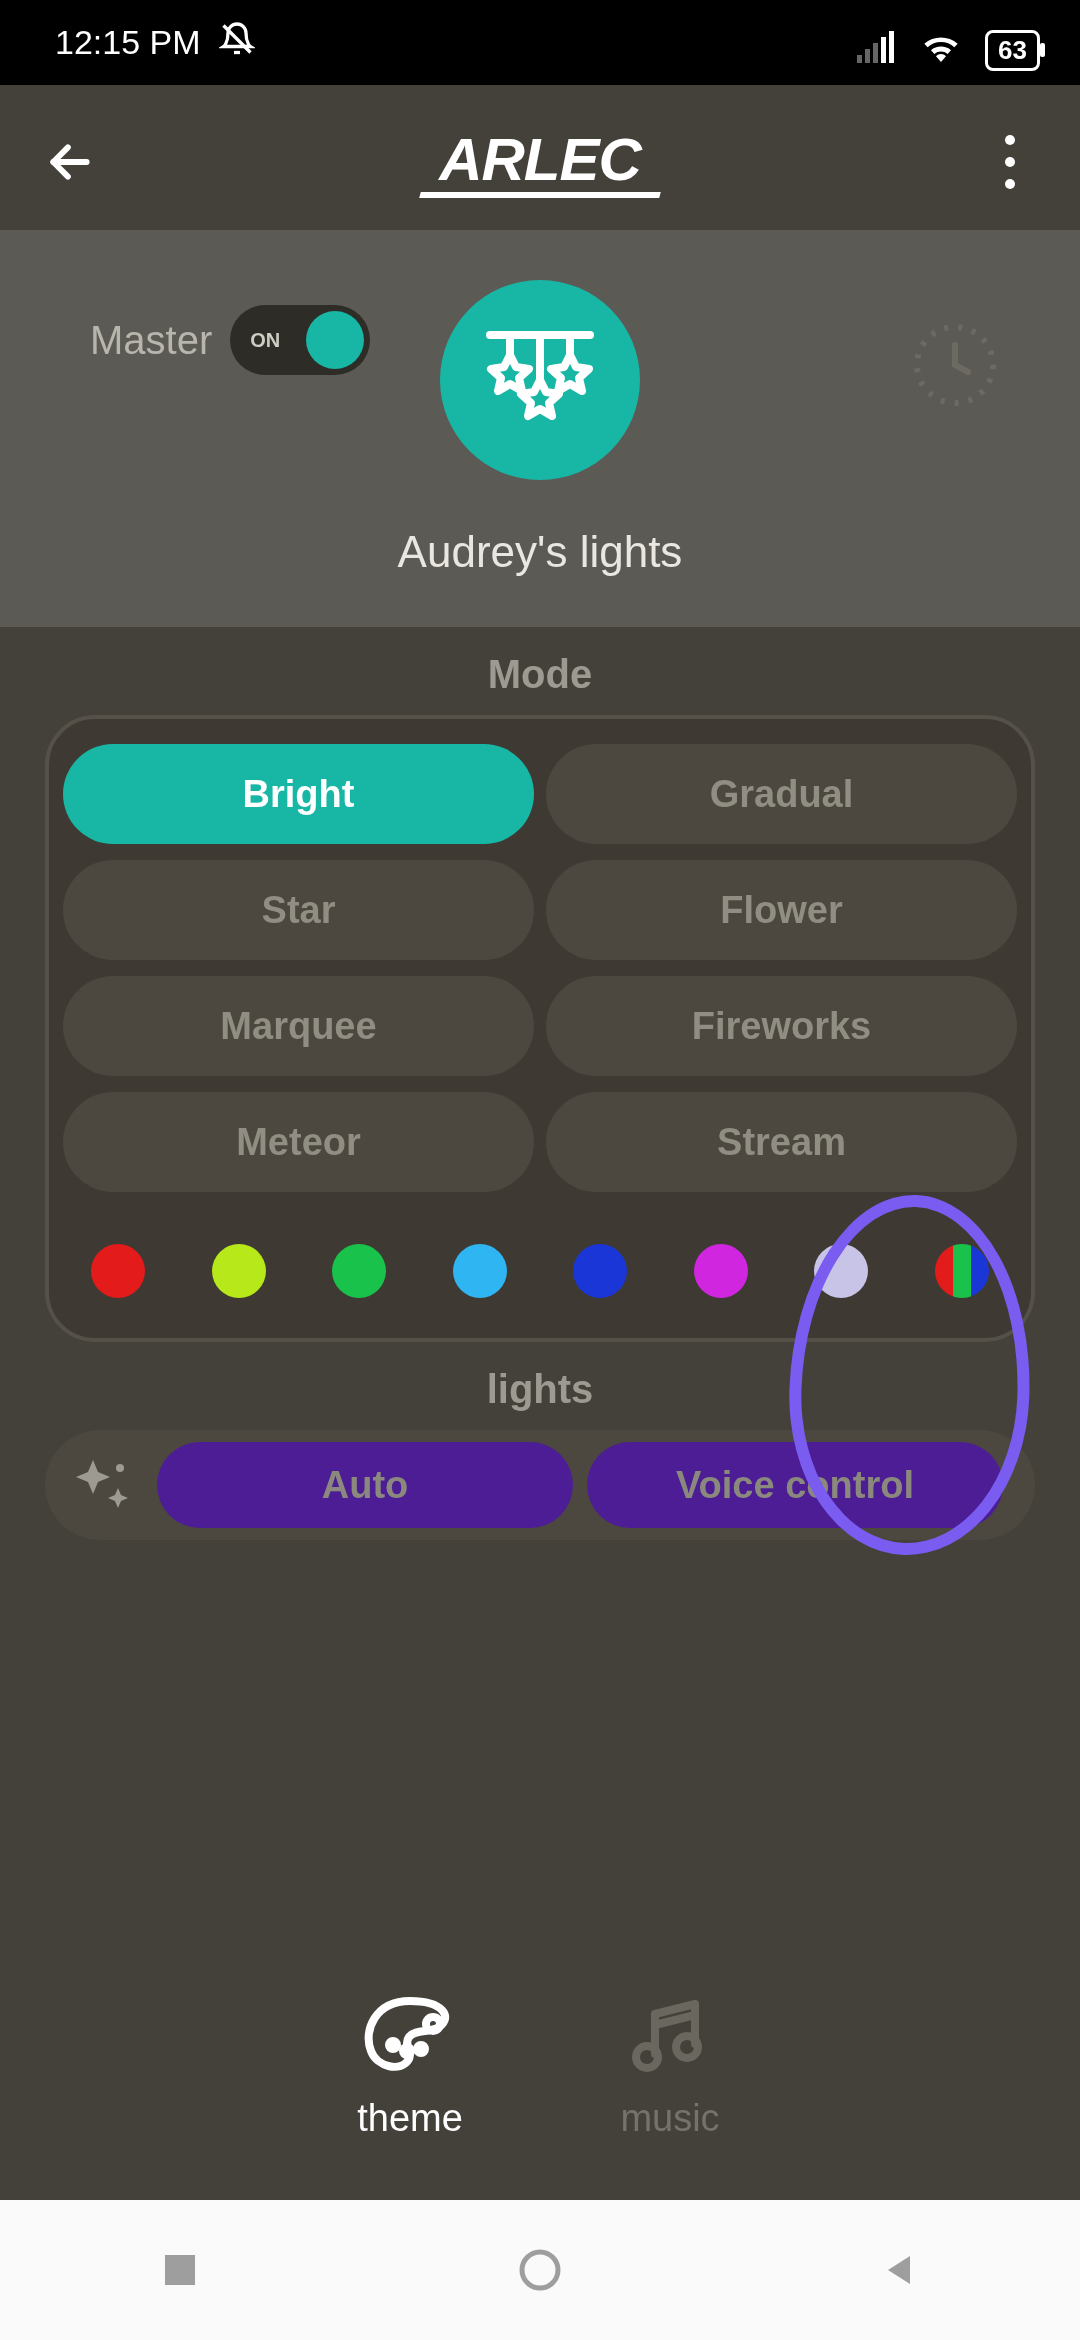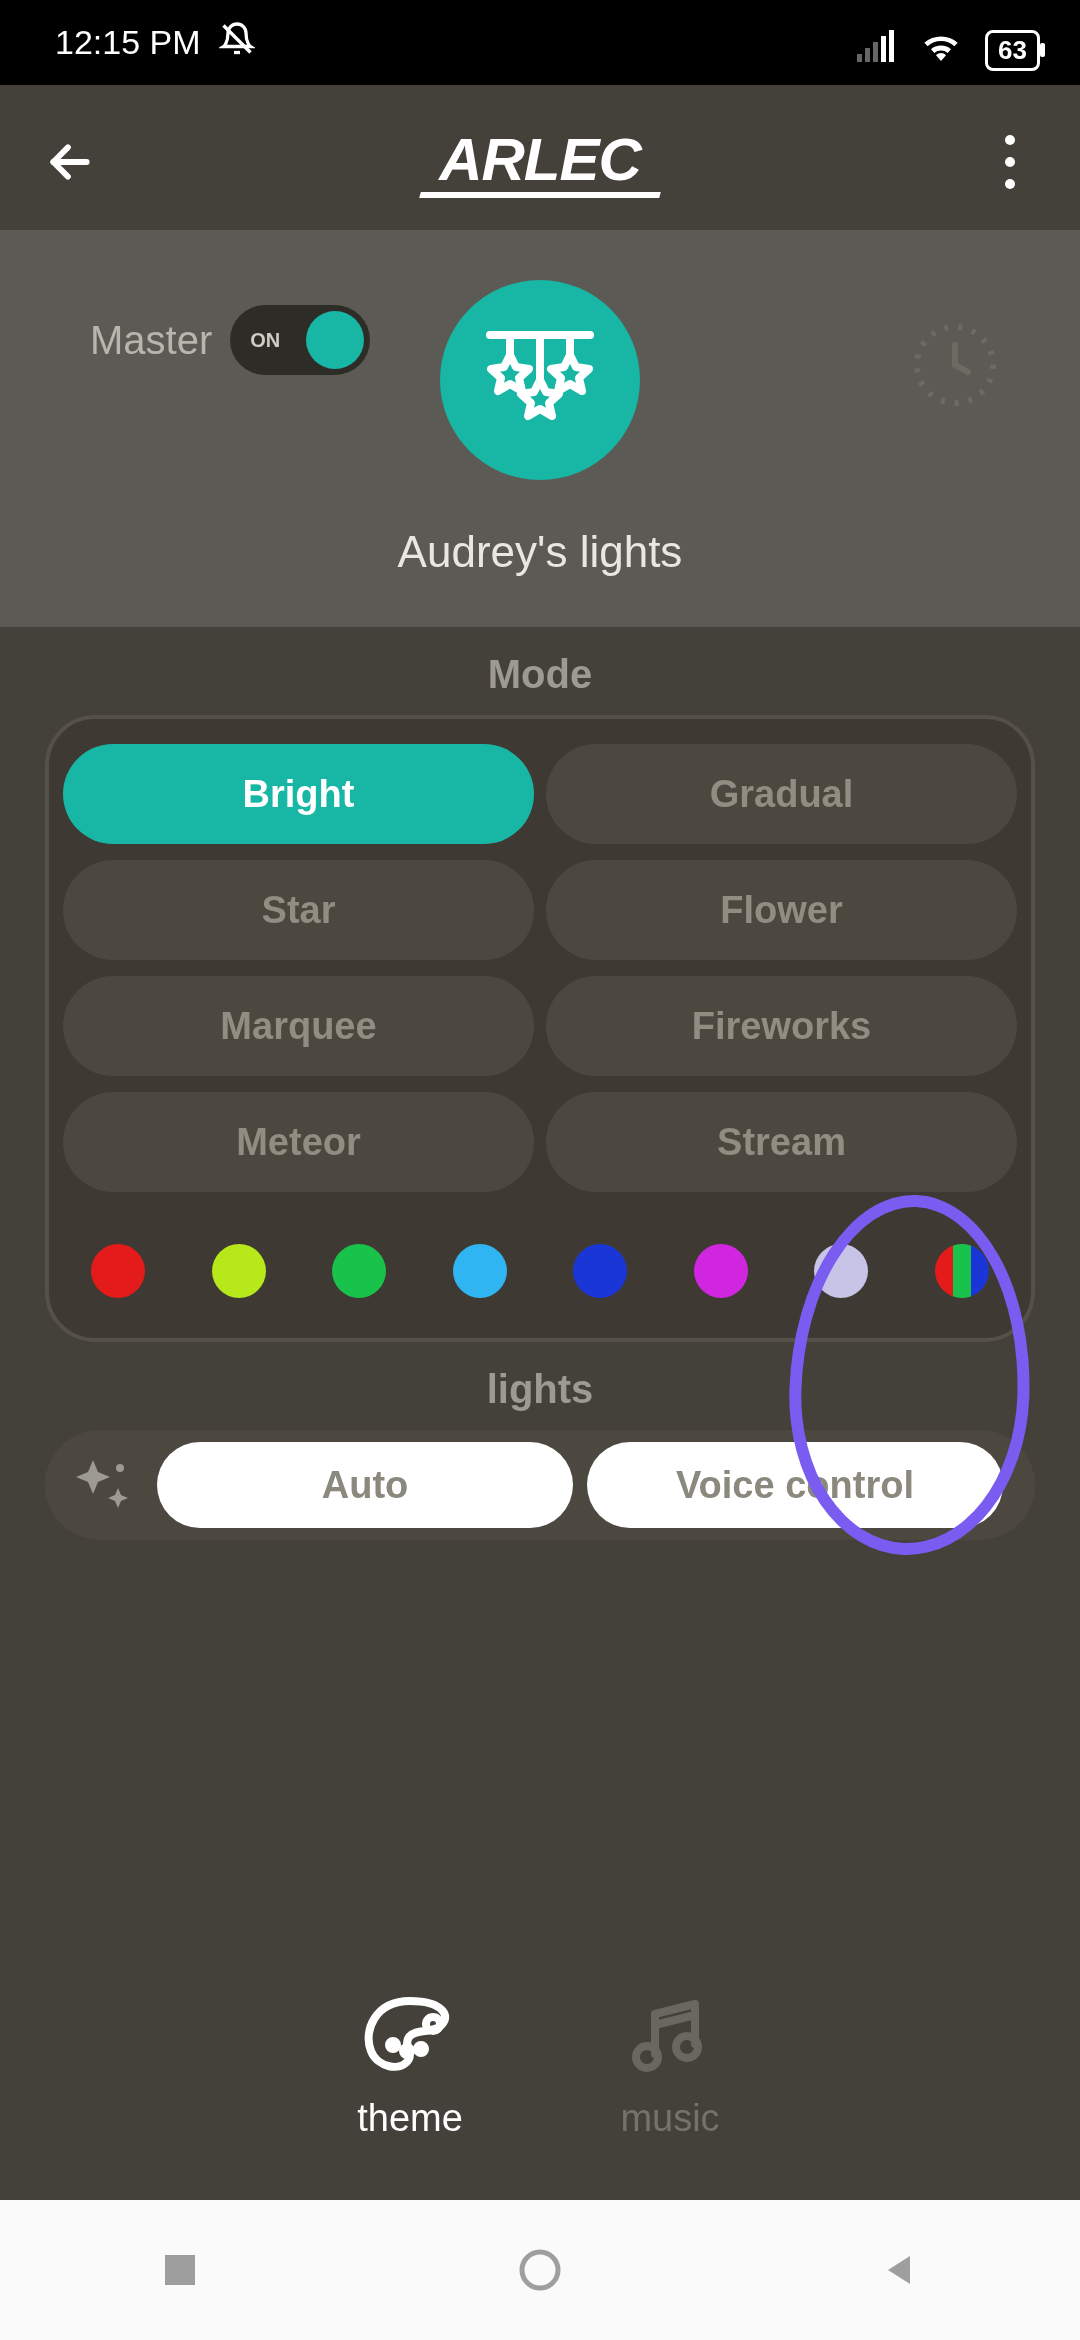--- a/index.html
+++ b/index.html
@@ -2,21 +2,21 @@
 <html><head>
 <meta charset="utf-8">
 <style>
   * { box-sizing: border-box; margin: 0; padding: 0; }
   html, body { width: 1080px; height: 2340px; background: #000; font-family: -apple-system, Helvetica, Arial, sans-serif; overflow: hidden; }
   .screen { width: 1080px; height: 2340px; display: flex; flex-direction: column; background: #44403a; position: relative; }
 
   
   .status-bar { height: 85px; background: #000; color: #fff; display: flex; align-items: center; justify-content: space-between; padding: 0 40px 0 55px; font-size: 34px; font-weight: 500; }
   .status-left { display: flex; align-items: center; gap: 18px; }
-  .status-right { display: flex; align-items: flex-start; gap: 24px; margin-top: 15px; }
+  .status-right { display: flex; align-items: flex-end; gap: 24px; margin-top: 15px; }
   .batt-box { border: 3px solid #fff; border-radius: 8px; padding: 2px 10px; font-size: 26px; font-weight: 600; position: relative; }
   .batt-box::after { content:""; position:absolute; right:-8px; top:30%; width:5px; height:40%; background:#fff; border-radius:2px; }
 
   
   .app-header { height: 145px; background: #44403a; display: flex; align-items: center; justify-content: space-between; padding: 8px 40px 0 40px; }
   .back-arrow { width: 60px; height: 60px; display:flex; align-items:center; justify-content:center; }
   .logo { color:#fff; font-size:60px; font-weight:900; font-style: italic; letter-spacing:-1px; text-align:center; flex:1; position:relative; }
   .logo-underline { display:block; width:240px; height:6px; background:#fff; margin:-2px auto 0; transform: skewX(-15deg); }
   .menu-dots { width:60px; display:flex; flex-direction:column; align-items:center; gap:12px; }
   .menu-dots span { width:10px; height:10px; background:#fff; border-radius:50%; }
@@ -40,21 +40,21 @@
   .mode-grid { display:grid; grid-template-columns:1fr 1fr; gap:16px 12px; }
   .mode-btn { height:100px; background:#4c483f; border-radius:50px; display:flex; align-items:center; justify-content:center; color:#908d83; font-size:38px; font-weight:600; }
   .mode-btn.active { background:#18b6a5; color:#fff; }
   .colors-row { display:flex; justify-content:space-between; padding:20px 28px 0; }
   .color-dot { width:54px; height:54px; border-radius:50%; }
   .rgb-dot { background: linear-gradient(90deg, #e31b1b 0 33%, #19c24a 33% 66%, #1a36d6 66% 100%); }
 
   
   .effects-card { margin:0 45px; background:#4c483f; border-radius:60px; height:110px; display:flex; align-items:center; gap:14px; padding:12px 32px 12px 18px; }
   .sparkle-icon { width:80px; height:80px; display:flex; align-items:center; justify-content:center; }
-  .effect-btn { flex:1; height:86px; background:#ffffff; border-radius:50px; display:flex; align-items:center; justify-content:center; color:#8b887e; font-size:38px; font-weight:600; }
+  .effect-btn { flex:1; height:86px; background:#4c1d95; border-radius:50px; display:flex; align-items:center; justify-content:center; color:#8b887e; font-size:38px; font-weight:600; }
 
   
   .bottom-tabs { margin-top:auto; margin-bottom:20px; display:flex; justify-content:center; gap:150px; padding-bottom:40px; }
   .tab { display:flex; flex-direction:column; align-items:center; gap:18px; }
   .tab-icon { width:110px; height:90px; display:flex; align-items:center; justify-content:center; }
   .tab-label { font-size:38px; font-weight:400; }
   .tab.active .tab-label { color:#fff; }
   .tab.inactive .tab-label { color:#75726a; }
 
   

